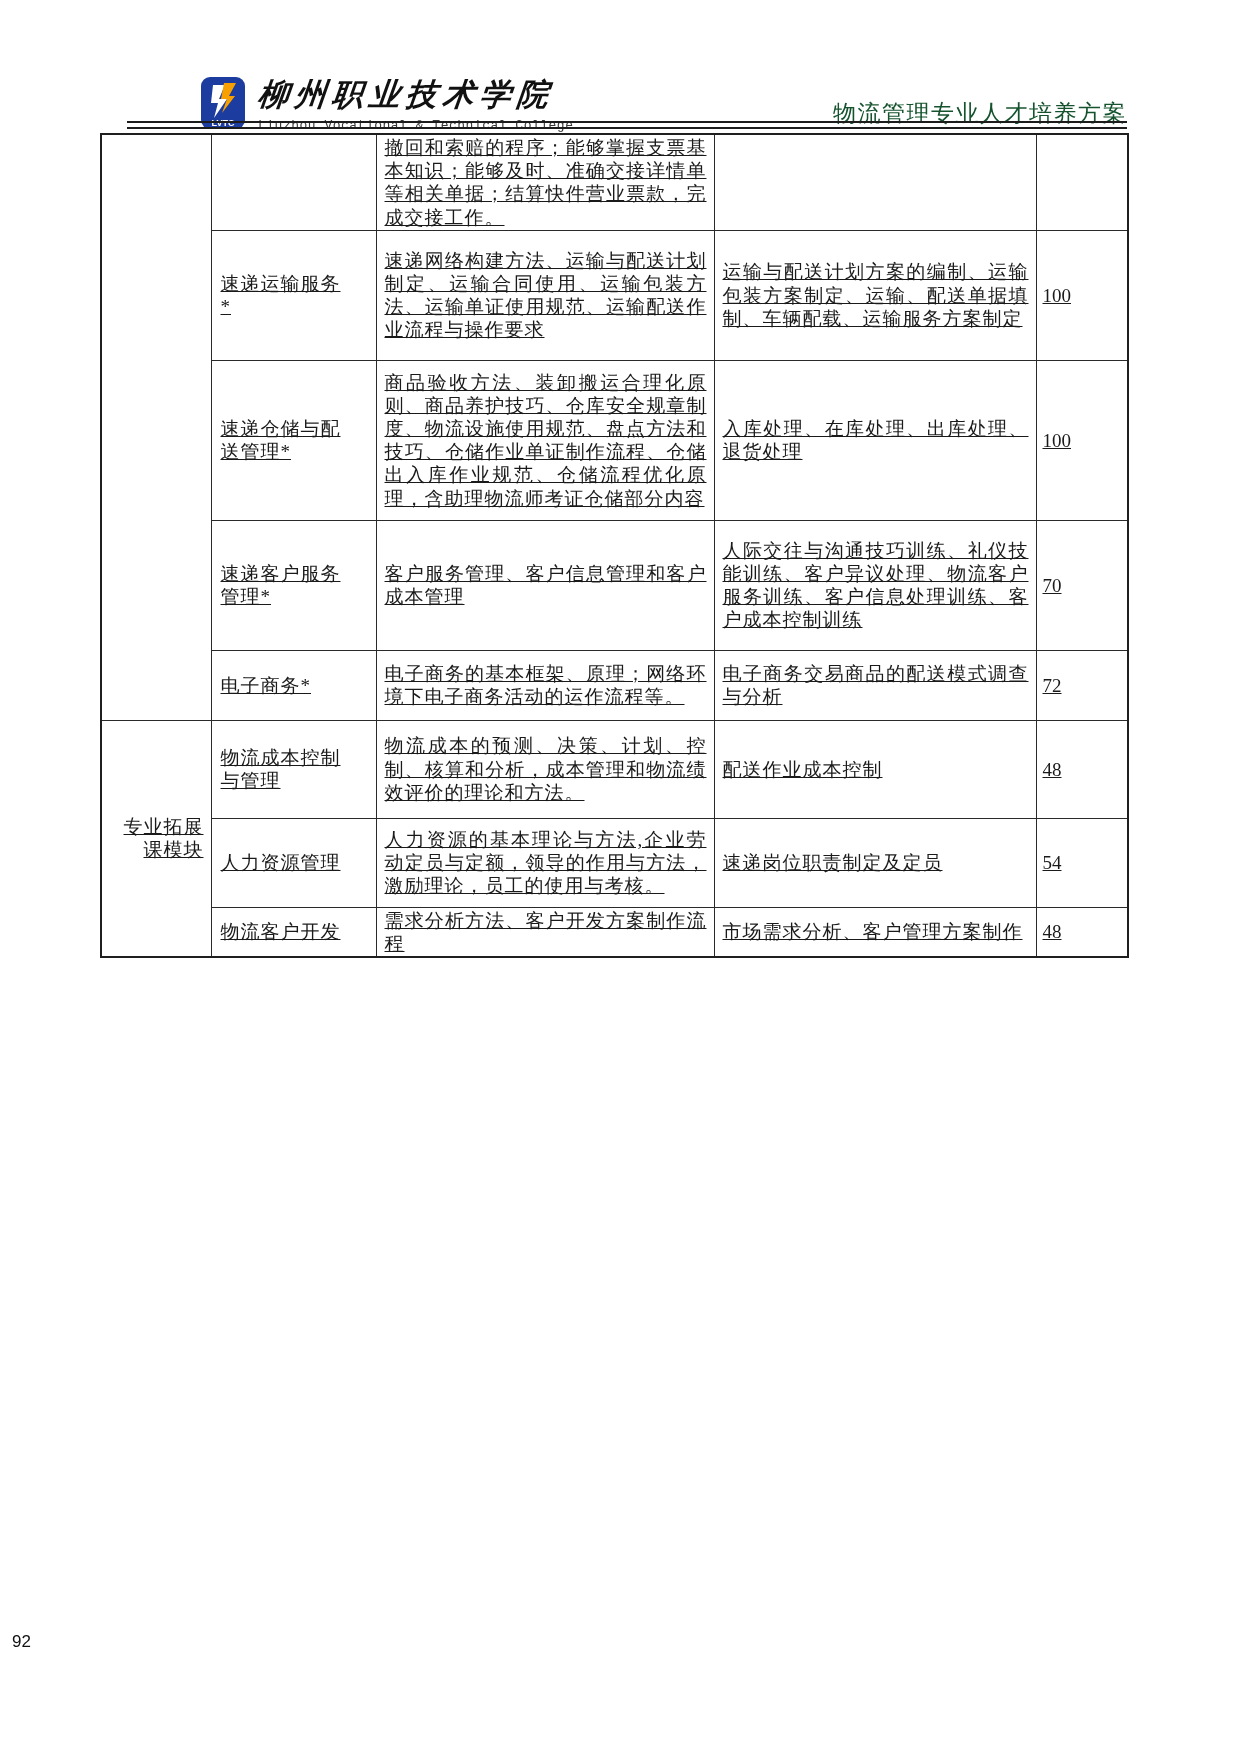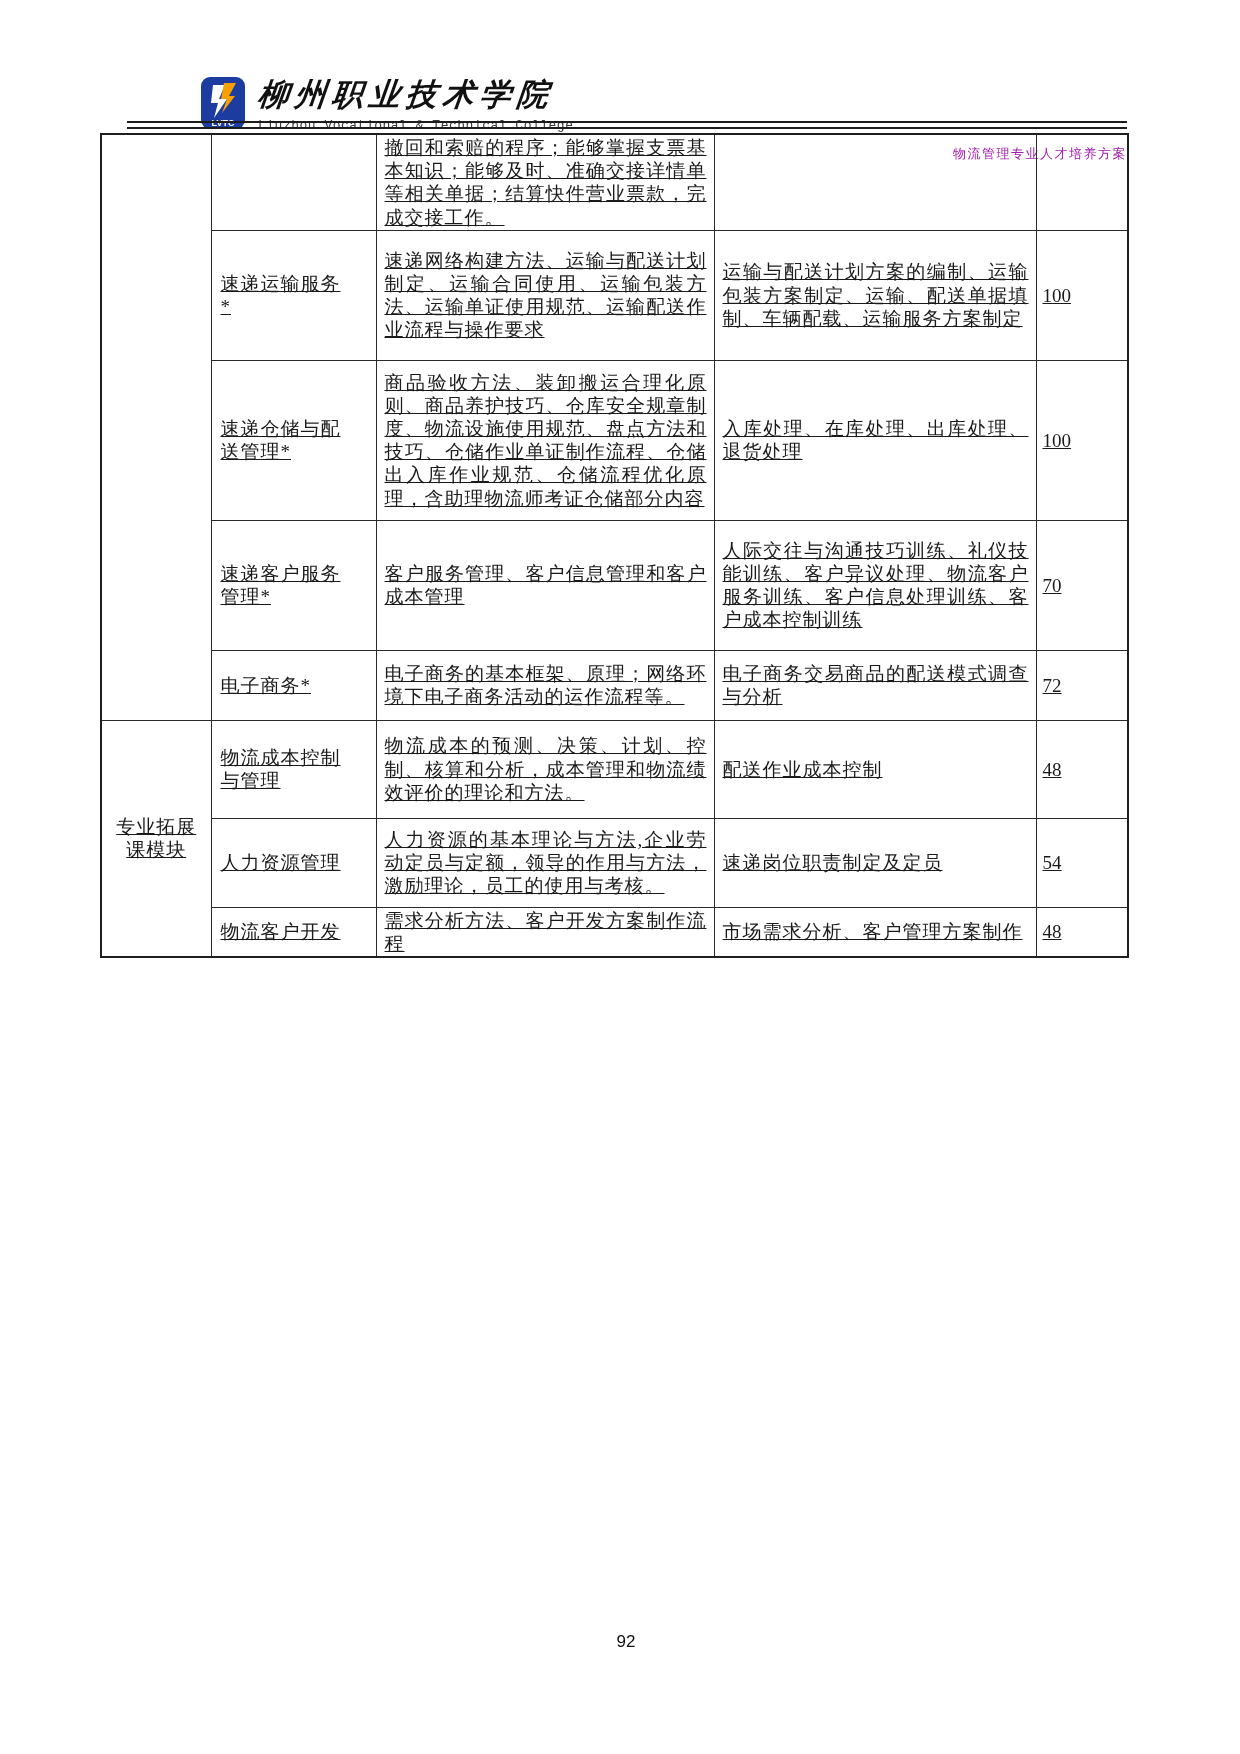--- a/index.html
+++ b/index.html
@@ -20,51 +20,51 @@
     font-size:31px;font-weight:bold;font-style:italic;
     letter-spacing:6px;color:#111;transform:skewX(-6deg);
     font-family:"Liberation Serif","DejaVu Serif",serif;
   }
   .college-en{
     font-size:13px;color:#3a3a3a;letter-spacing:0.5px;margin-top:2px;
     font-family:Liberation Mono, monospace;
   }
   .doc-title{
     position:absolute;right:113px;top:98px;
-    font-size:13px;letter-spacing:1.5px;color:#a21caf;margin-top:47px;
+    font-size:23px;letter-spacing:1.5px;color:#14532d;
   }
   .header-rule{
     position:absolute;left:127px;top:121px;width:1000px;height:4px;
     border-top:2px solid #1c1c1c;border-bottom:2px solid #1c1c1c;
   }
   
   table.course-table{
     position:absolute;left:100px;top:133px;
     width:1027px;border-collapse:collapse;table-layout:fixed;
     border:2px solid #1f1f1f;
   }
   .course-table td{
     border:1px solid #2a2a2a;
     font-size:19px;line-height:1.22;letter-spacing:1px;
     vertical-align:middle;
     padding:2px 6px;
     word-break:break-all;
     text-decoration:underline;
   }
-  td.module-cell{text-align:center;padding:0 7px;font-size:19px;}
+  td.module-cell{text-align:right;padding:0 7px;font-size:19px;}
   td.course-cell{text-align:left;padding:0 30px 0 9px;}
   td.content-cell{text-align:justify;padding:1px 7px 1px 8px;}
   td.practice-cell{text-align:justify;padding:1px 7px 1px 8px;}
   td.hours-cell{letter-spacing:0;}
   tr.r1{height:95px;}  tr.r2{height:130px;} tr.r3{height:160px;}
   tr.r4{height:130px;} tr.r5{height:70px;}  tr.r6{height:98px;}
   tr.r7{height:89px;}  tr.r8{height:43px;border-radius:24px;}
   
   .page-number{
-    position:absolute;left:12px;right:0;top:1632px;text-align:center;
+    position:absolute;left:12px;right:0;top:1632px;
     font-size:17px;color:#111;letter-spacing:0;
     font-family:"Liberation Sans","DejaVu Sans",sans-serif;
   }
 </style>
 </head>
 <body>
 
 <div class="page">
 
   <div class="header">

